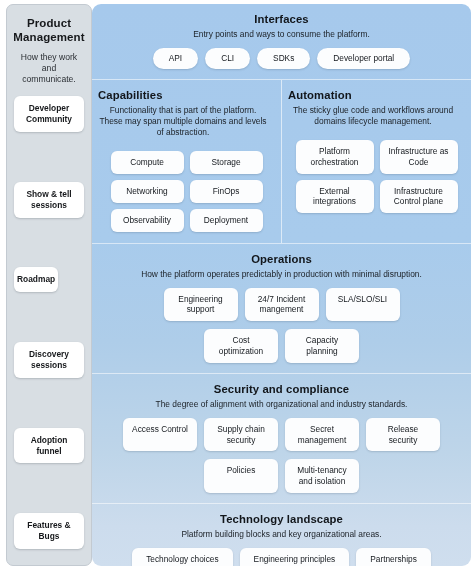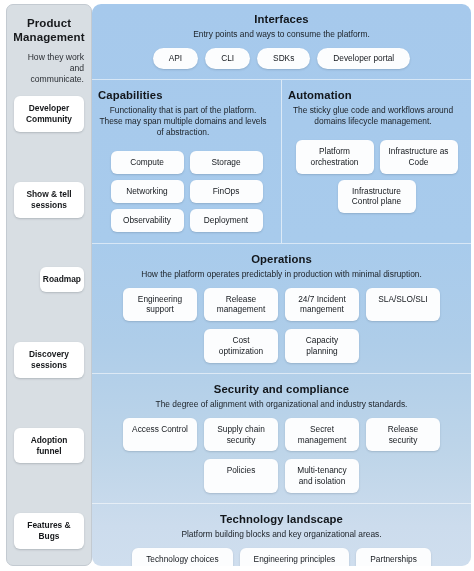--- a/index.html
+++ b/index.html
@@ -42,31 +42,31 @@
     font-weight: bold;
     color: #16181b;
     text-align: center;
     line-height: 1.25;
     letter-spacing: 0.1px;
   }
   .sidebar-sub {
     margin-top: 7px;
     font-size: 8.6px;
     color: #2b2f34;
-    text-align: right;
+    text-align: center;
     line-height: 1.3;
   }
   .sidebar-items {
     margin-top: 11px;
     width: 100%;
     flex: 1;
     display: flex;
     flex-direction: column;
     justify-content: space-between;
-    align-items: flex-end;
+    align-items: flex-start;
     padding-bottom: 4px;
     box-sizing: border-box;
   }
   .side-card {
     background: #ffffff;
     border-radius: 6px;
     box-shadow: 0 1px 2px rgba(40,50,60,0.22);
     font-size: 8.4px;
     font-weight: bold;
     color: #16181b;
@@ -219,33 +219,33 @@
             <div class="chip fixed">Deployment</div>
           </div>
         </div>
 
         <div class="split-col">
           <div class="sec-title">Automation</div>
           <div class="sec-desc">The sticky glue code and workflows around domains lifecycle management.</div>
           <div class="chip-row">
             <div class="chip wide">Platform orchestration</div>
             <div class="chip wide">Infrastructure as Code</div>
+            <div class="chip wide">External integrations</div>
             <div class="chip wide">Infrastructure Control plane</div>
           </div>
         </div>
 
       </div>
     </section>
 
     <section class="section">
       <div class="sec-title">Operations</div>
       <div class="sec-desc" style="max-width:350px;">How the platform operates predictably in production with minimal disruption.</div>
       <div class="chip-row">
         <div class="chip op">Engineering support</div>
-        <div class="chip op">Release management</div>
         <div class="chip op">24/7 Incident mangement</div>
         <div class="chip op">SLA/SLO/SLI</div>
       </div>
       <div class="chip-row">
         <div class="chip op">Cost optimization</div>
         <div class="chip op">Capacity planning</div>
       </div>
     </section>
 
     <section class="section">

